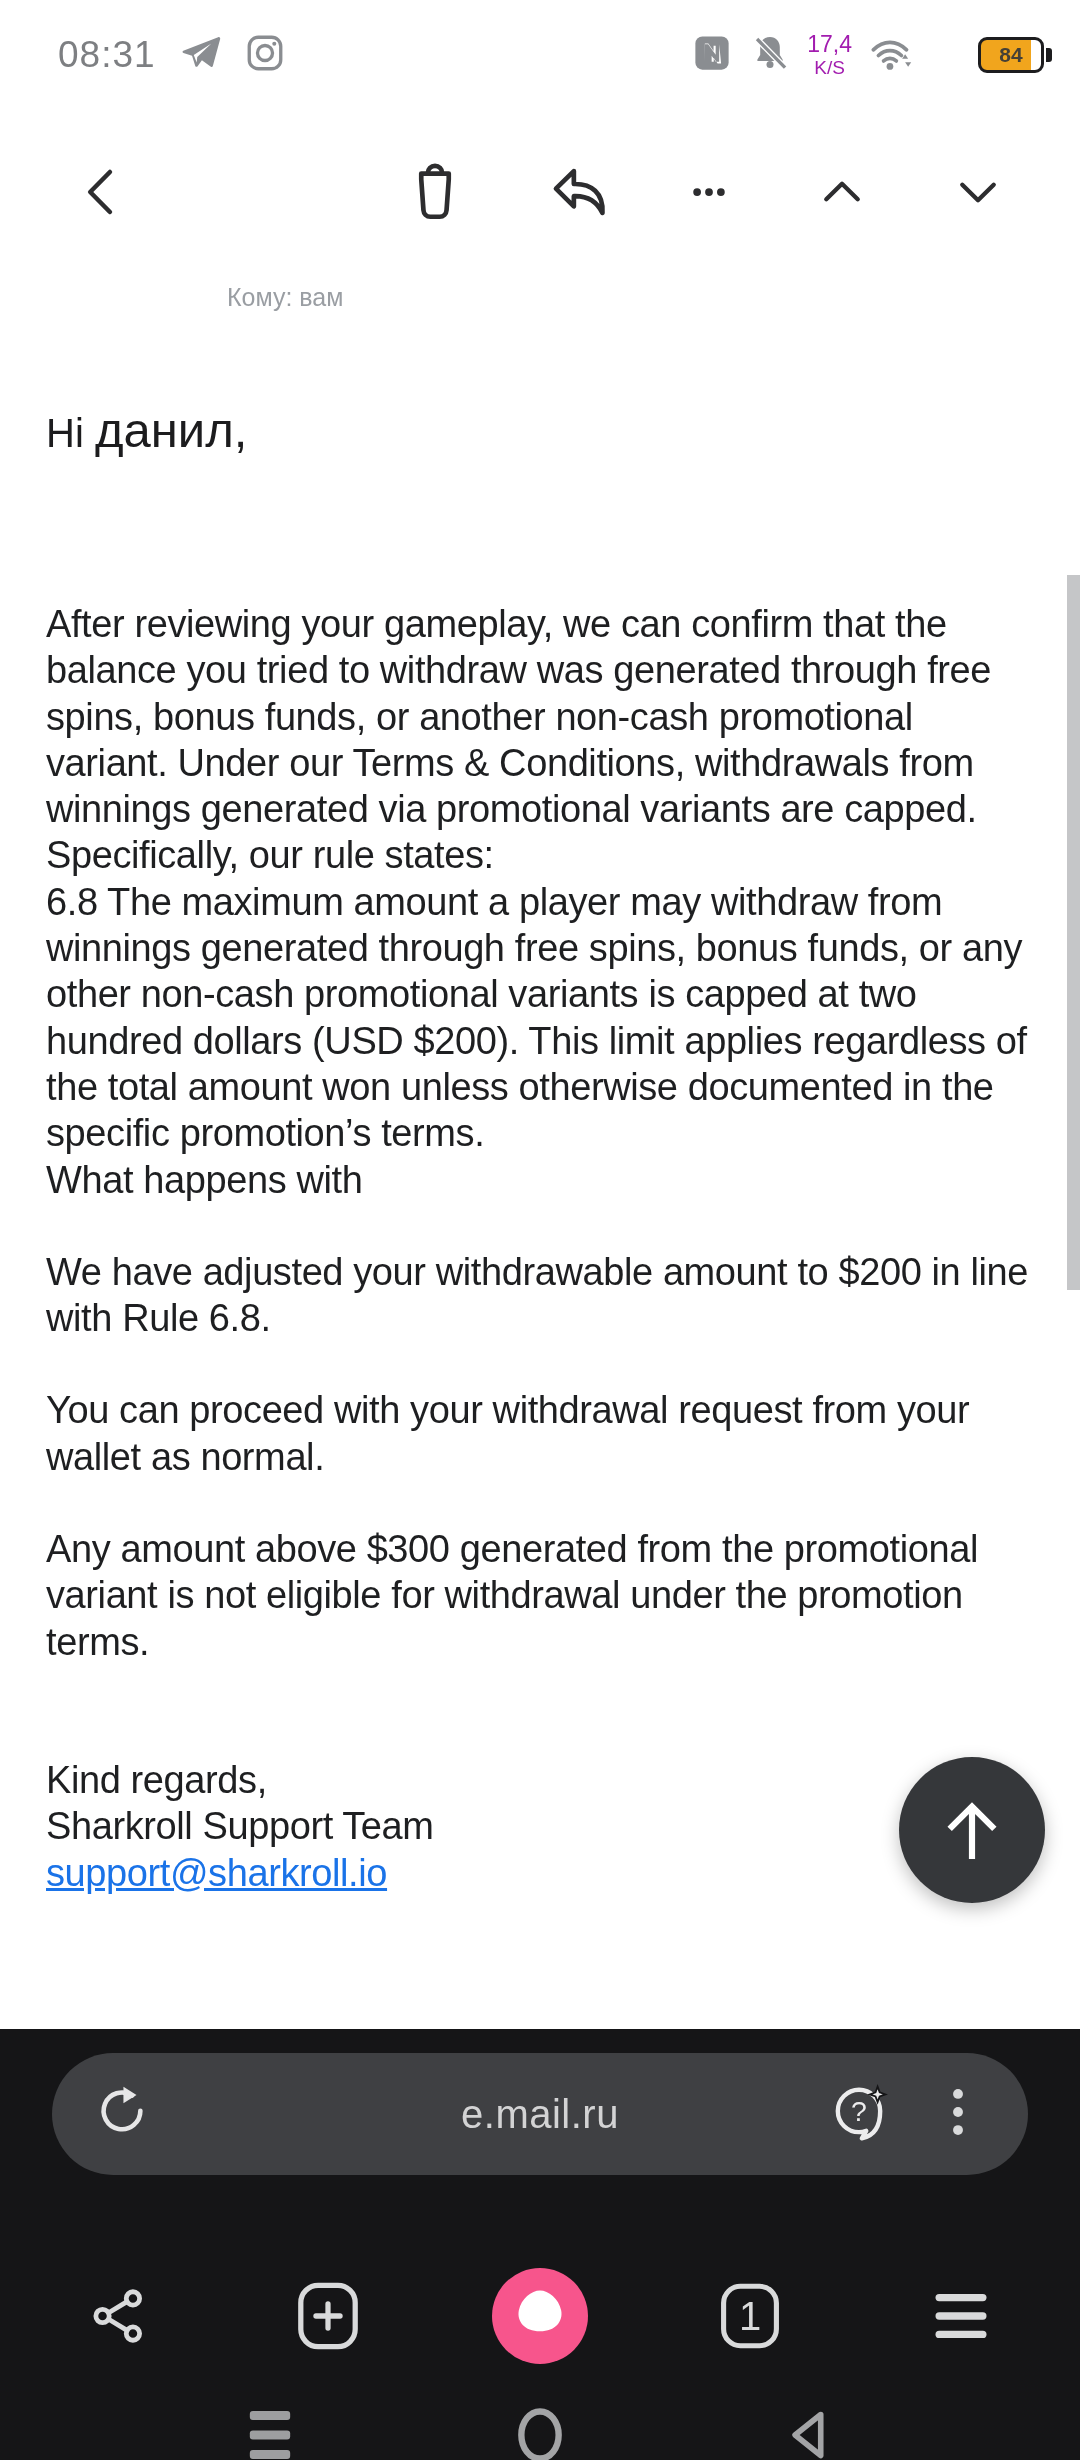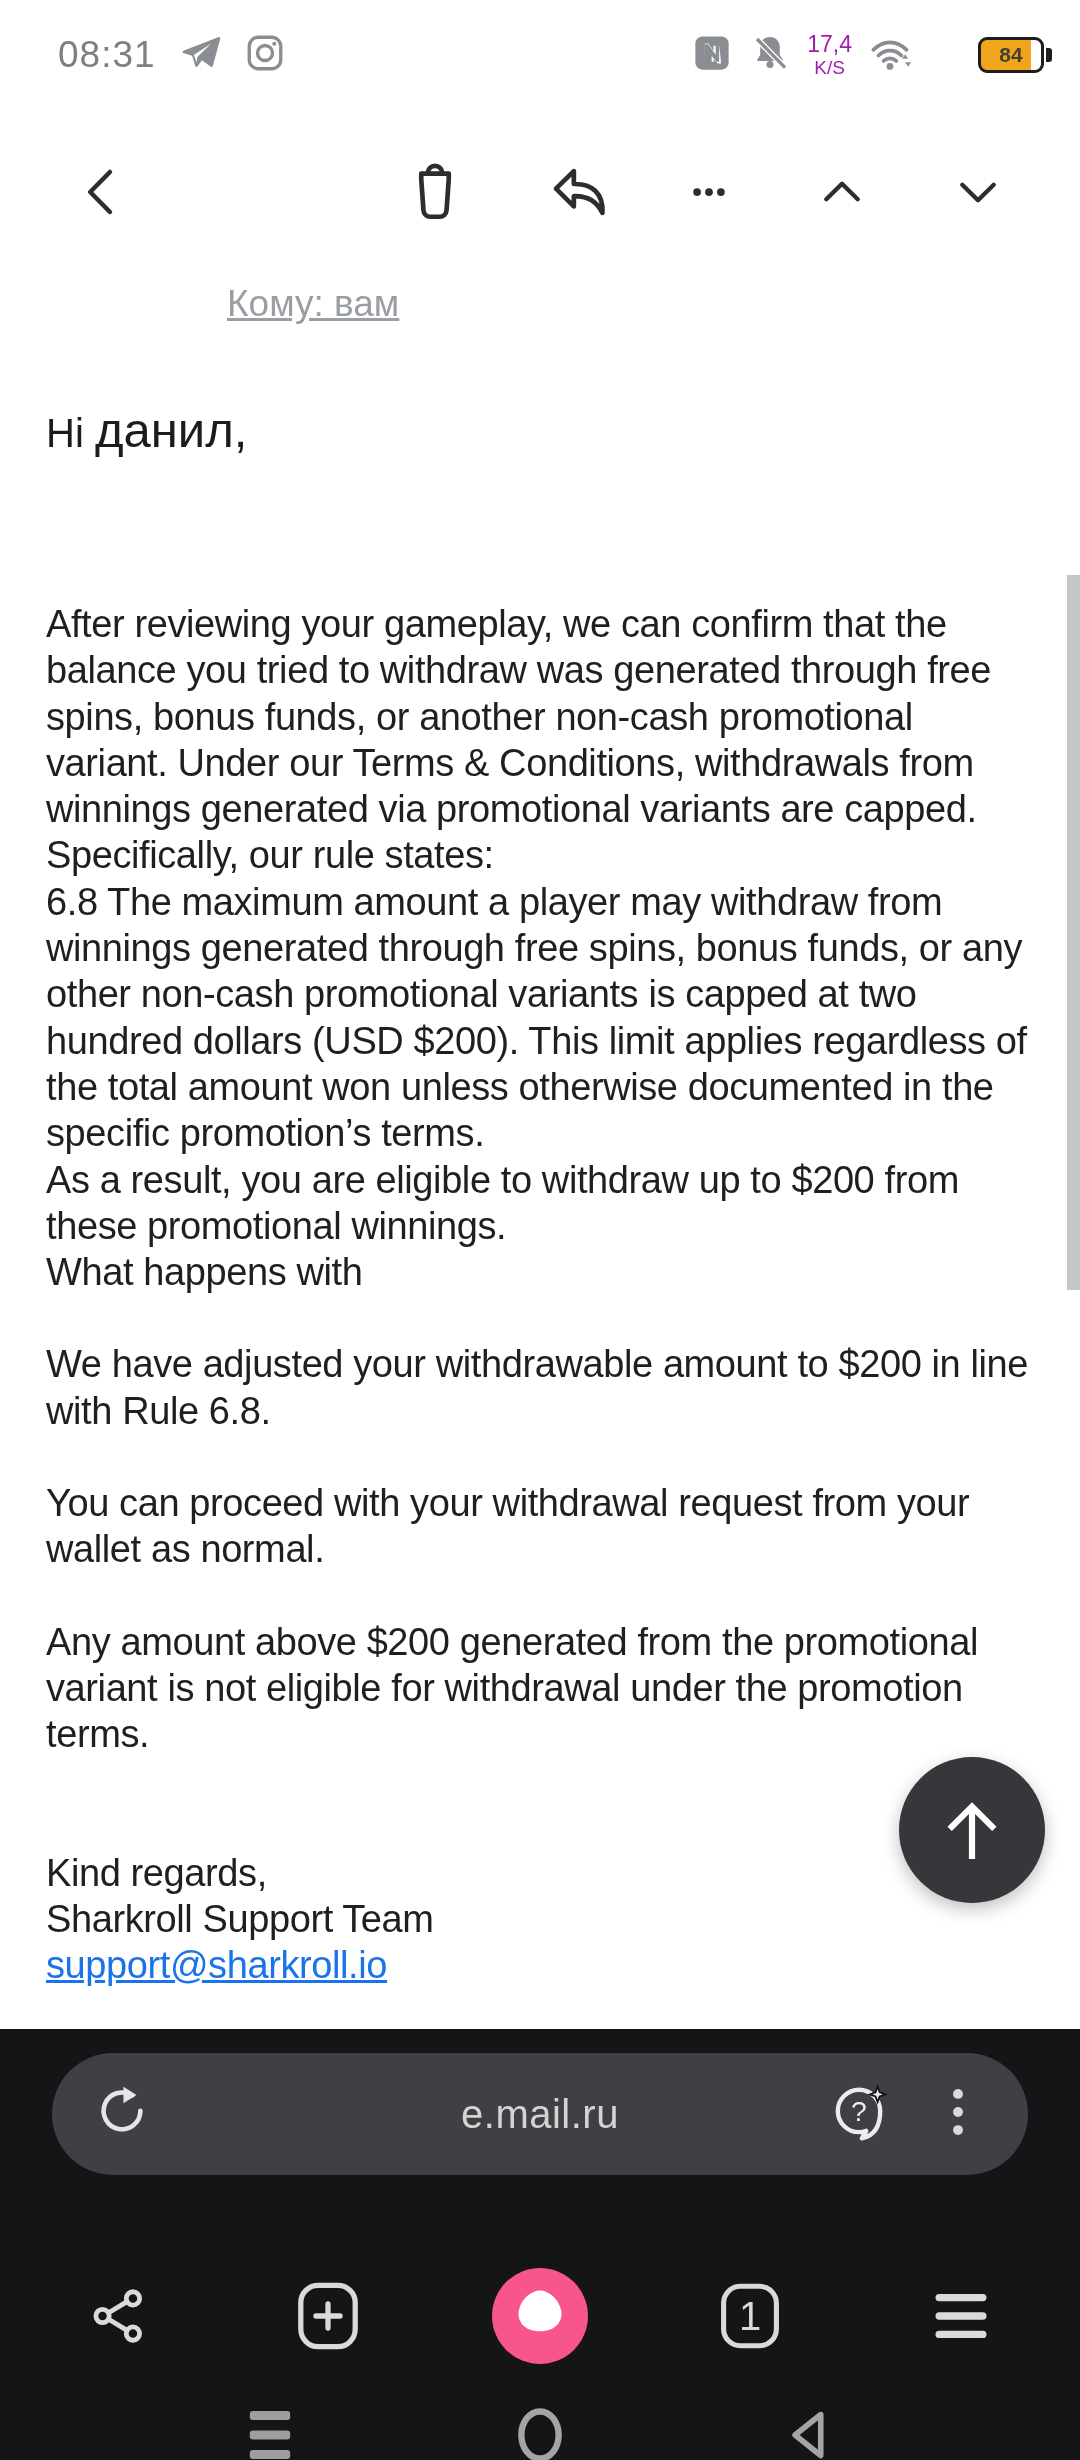--- a/index.html
+++ b/index.html
@@ -19,21 +19,21 @@
            background:linear-gradient(to right,#f1a51d 0 84%,#ffffff 84% 100%);
            display:flex;align-items:center;justify-content:center;margin-left:48px;}
   .battery .pct{font-size:21px;font-weight:bold;color:#454036;}
   .battery-tip{width:6px;height:14px;background:#1d1d1f;border-radius:0 3px 3px 0;margin-left:2px;}
   .batt-wrap{display:flex;align-items:center;}
 
   
   .tool{position:absolute;top:192px;width:80px;height:80px;display:flex;align-items:center;justify-content:center;}
 
   
-  .recipient{position:absolute;left:227px;top:283px;font-size:37px;color:#9a9ea3;text-decoration:underline;}
+  .recipient{position:absolute;left:227px;top:283px;font-size:25px;color:#9a9ea3;}
   .greeting{position:absolute;left:46px;top:402px;color:#1c1c1e;font-size:40px;}
   .greeting .name{font-size:49px;}
   .body{position:absolute;left:46px;top:601px;width:996px;color:#1e1f21;font-size:38px;
         line-height:46.3px;letter-spacing:-0.4px;}
   .body p{margin:0;}
   .gap1{margin-top:46px !important;}
   .gap2{margin-top:92px !important;}
   .support-link{color:#1a73e8;text-decoration:underline;}
 
   
@@ -151,25 +151,24 @@
   </div>
 
   <div class="recipient">Кому: вам</div>
 
   <div class="greeting"><span>Hi </span><span class="name">данил,</span></div>
 
   <div class="body">
     <p>After reviewing your gameplay, we can confirm that the balance you tried to withdraw was generated through free spins, bonus funds, or another non-cash promotional variant. Under our Terms &amp; Conditions, withdrawals from winnings generated via promotional variants are capped.</p>
     <p>Specifically, our rule states:</p>
     <p>6.8 The maximum amount a player may withdraw from winnings generated through free spins, bonus funds, or any other non-cash promotional variants is capped at two hundred dollars (USD $200). This limit applies regardless of the total amount won unless otherwise documented in the specific promotion’s terms.</p>
-    <p>As a result, you are eligible to withdraw up to $200 from these promotional winnings.</p>
     <p>What happens with</p>
     <p class="gap1">We have adjusted your withdrawable amount to $200 in line with Rule 6.8.</p>
     <p class="gap1">You can proceed with your withdrawal request from your wallet as normal.</p>
-    <p class="gap1">Any amount above $200 generated from the promotional variant is not eligible for withdrawal under the promotion terms.</p>
+    <p class="gap1">Any amount above $300 generated from the promotional variant is not eligible for withdrawal under the promotion terms.</p>
     <p class="gap2">Kind regards,</p>
     <p>Sharkroll Support Team</p>
     <p><a class="support-link">support@sharkroll.io</a></p>
   </div>
 
   <div class="page-scrollbar"></div>
   <div class="fab">
     <svg width="78" height="78" viewBox="0 0 24 24" fill="none" stroke="#ffffff" stroke-width="1.9" stroke-linecap="square">
         <path d="M12 20V5.4M5.8 11 12 4.8 18.2 11"></path>
       </svg>

